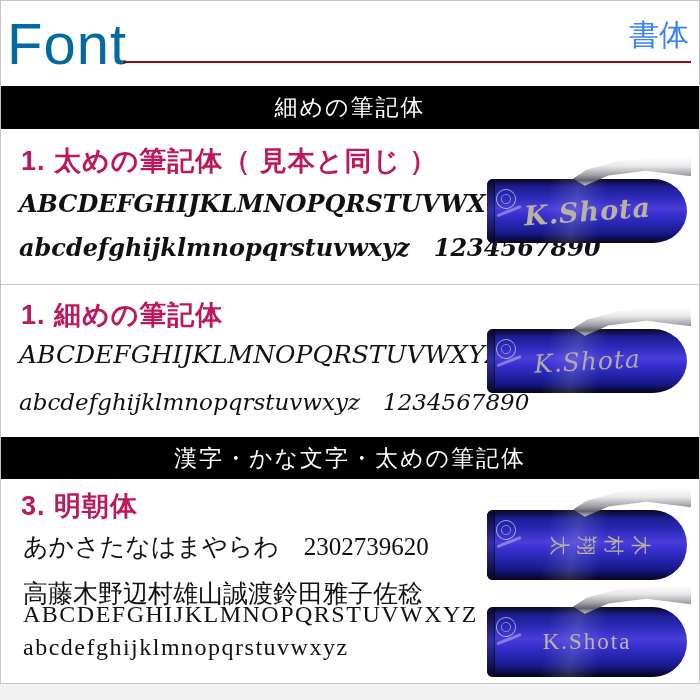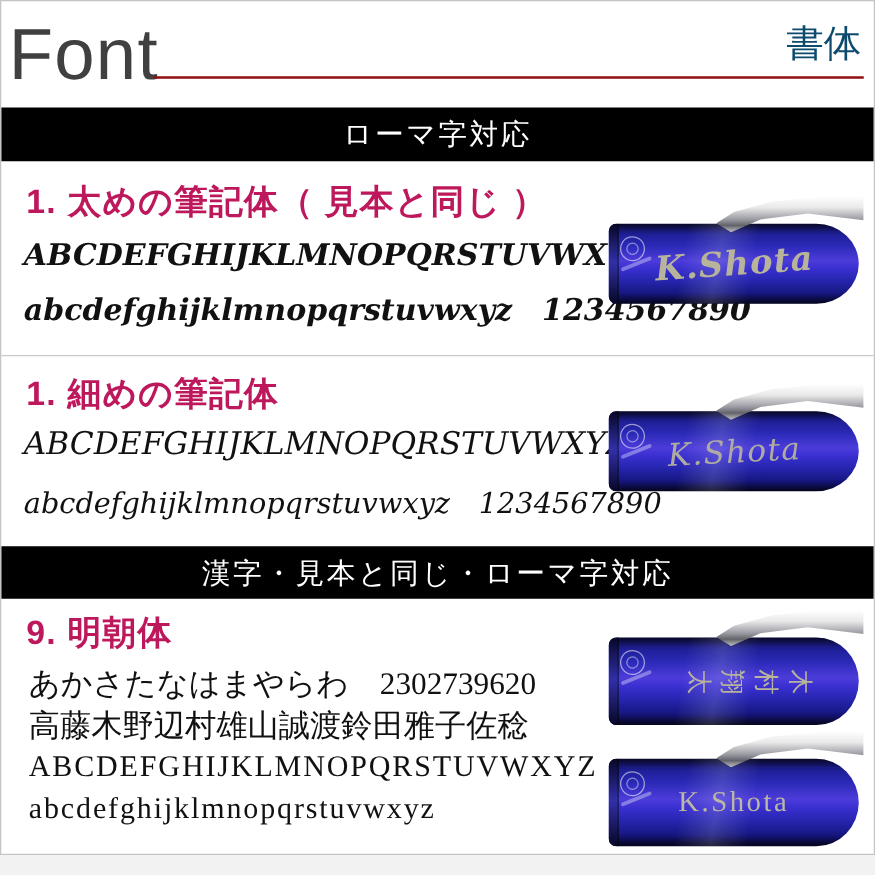--- a/index.html
+++ b/index.html
@@ -2,23 +2,23 @@
 <html><head>
 <meta charset="utf-8">
 <style>
   html,body{margin:0;padding:0;background:#f2f2f2;}
   body{width:700px;height:700px;position:relative;font-family:"Liberation Sans","DejaVu Sans",sans-serif;}
   .page{position:absolute;left:0;top:0;width:700px;height:684px;background:#ffffff;
         border:1px solid #c4c4c4;box-sizing:border-box;overflow:hidden;}
 
   
   .brand-title{position:absolute;left:6px;top:14px;font-size:58px;font-weight:300;
-               color:#404040;letter-spacing:1px;line-height:1;}
+               color:#0369a1;letter-spacing:1px;line-height:1;}
   .header-rule{position:absolute;left:122px;right:8px;top:60px;height:2px;background:#8e0f12;}
-  .subtitle-ja{position:absolute;right:10px;top:14px;font-size:30px;color:#0c4a6e;font-weight:500;}
+  .subtitle-ja{position:absolute;right:10px;top:14px;font-size:30px;color:#3b82f6;font-weight:500;}
 
   
   .banner{position:absolute;left:0;right:0;height:43px;background:#000;color:#fff;
           display:flex;align-items:center;justify-content:center;font-size:23px;
           letter-spacing:2px;font-weight:500;}
   .banner.b1{top:85px;}
   .banner.b2{top:436px;height:42px;}
 
   
   .sec-head{position:absolute;left:20px;font-size:27px;font-weight:bold;color:#be185d;
@@ -28,21 +28,21 @@
   
   .sample{position:absolute;left:18px;color:#111;white-space:nowrap;}
   .script-bold{font-family:"DejaVu Serif","Liberation Serif",serif;font-style:italic;font-weight:bold;}
   .script-thin{font-family:"DejaVu Serif","Liberation Serif",serif;font-style:italic;font-weight:normal;}
   .mincho{font-family:"Liberation Serif","DejaVu Serif",serif;font-weight:normal;}
   .s1u{top:188px;font-size:24px;}
   .s1l{top:231px;font-size:24px;}
   .s2u{top:339px;font-size:25px;}
   .s2l{top:386px;font-size:23px;}
   .s3kana {top:529px;left:22px;font-size:25px;}
-  .s3kanji{top:563px;left:22px;font-size:25px;}
+  .s3kanji{top:576px;left:22px;font-size:25px;}
   .s3u{top:600px;left:22px;font-size:24px;letter-spacing:1.5px;}
   .s3l{top:633px;left:22px;font-size:24px;letter-spacing:1.5px;}
 
   .divider{position:absolute;left:0;right:0;top:283px;height:1px;background:#c9c9c9;}
 
   
   .pen{position:absolute;left:486px;width:214px;height:94px;}
   .pen-clip{position:absolute;left:86px;top:0;width:118px;height:30px;z-index:2;
             background:linear-gradient(180deg,#ffffff 0%,#e9e9e9 30%,#9a9aa2 62%,#63636b 78%,#d8d8d8 100%);
             clip-path:polygon(0 72%, 12% 42%, 38% 14%, 70% 2%, 100% 0, 100% 64%, 62% 46%, 30% 62%, 10% 96%);}
@@ -80,21 +80,21 @@
 </head>
 <body>
 
 <div class="page">
 
   <div class="brand-title">Font</div>
   <div class="header-rule"></div>
   <div class="subtitle-ja">書体</div>
 
   <div class="banner b1">
-    <span>ローマ字対応</span>
+    <span>細めの筆記体</span>
   </div>
 
   <div class="sec-head h1">1. 太めの筆記体（ 見本と同じ ）</div>
   <div class="sample script-bold s1u">ABCDEFGHIJKLMNOPQRSTUVWXYZ</div>
   <div class="sample script-bold s1l">abcdefghijklmnopqrstuvwxyz　1234567890</div>
 
   <div class="pen p1">
     <div class="pen-clip"></div>
     <div class="pen-body">
       <div class="pen-sheen"></div>
@@ -114,24 +114,24 @@
     <div class="pen-clip"></div>
     <div class="pen-body">
       <div class="pen-sheen"></div>
       <div class="pen-edge"></div>
       <div class="brand-logo"></div>
       <div class="engrave eng-fine">K.Shota</div>
     </div>
   </div>
 
   <div class="banner b2">
-    <span>漢字・見本と同じ・ローマ字対応</span>
+    <span>漢字・かな文字・太めの筆記体</span>
   </div>
 
-  <div class="sec-head h3">9. 明朝体</div>
+  <div class="sec-head h3">3. 明朝体</div>
   <div class="sample mincho s3kana">あかさたなはまやらわ　2302739620</div>
   <div class="sample mincho s3kanji">高藤木野辺村雄山誠渡鈴田雅子佐稔</div>
   <div class="sample mincho s3u">ABCDEFGHIJKLMNOPQRSTUVWXYZ</div>
   <div class="sample mincho s3l">abcdefghijklmnopqrstuvwxyz</div>
 
   <div class="pen p3">
     <div class="pen-clip"></div>
     <div class="pen-body tall">
       <div class="pen-sheen"></div>
       <div class="pen-edge"></div>

